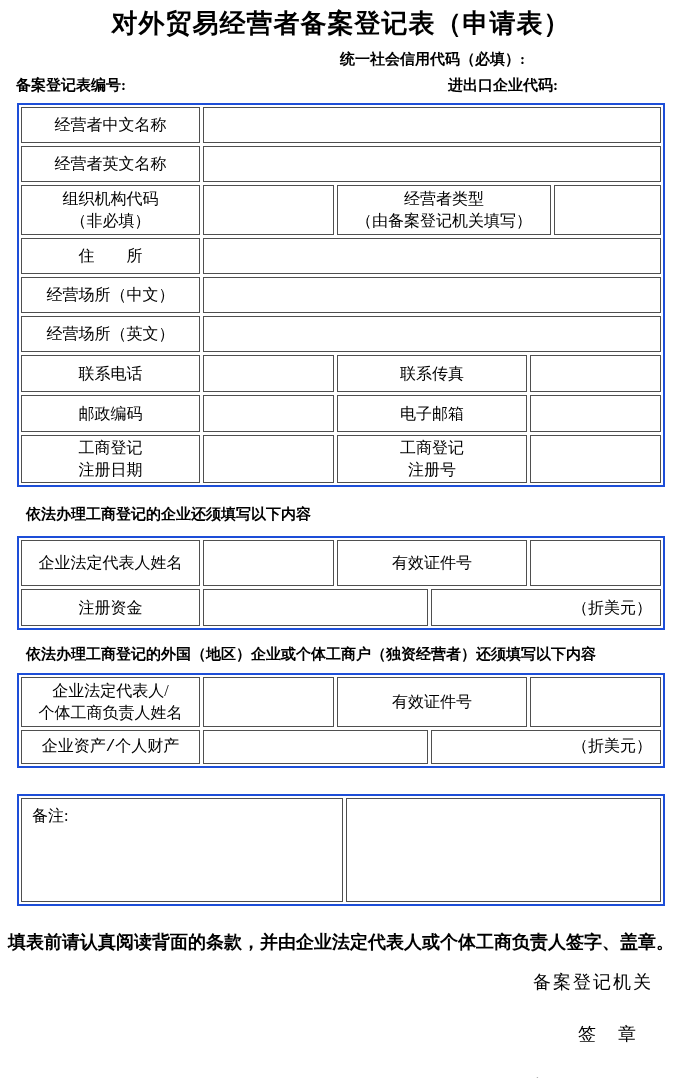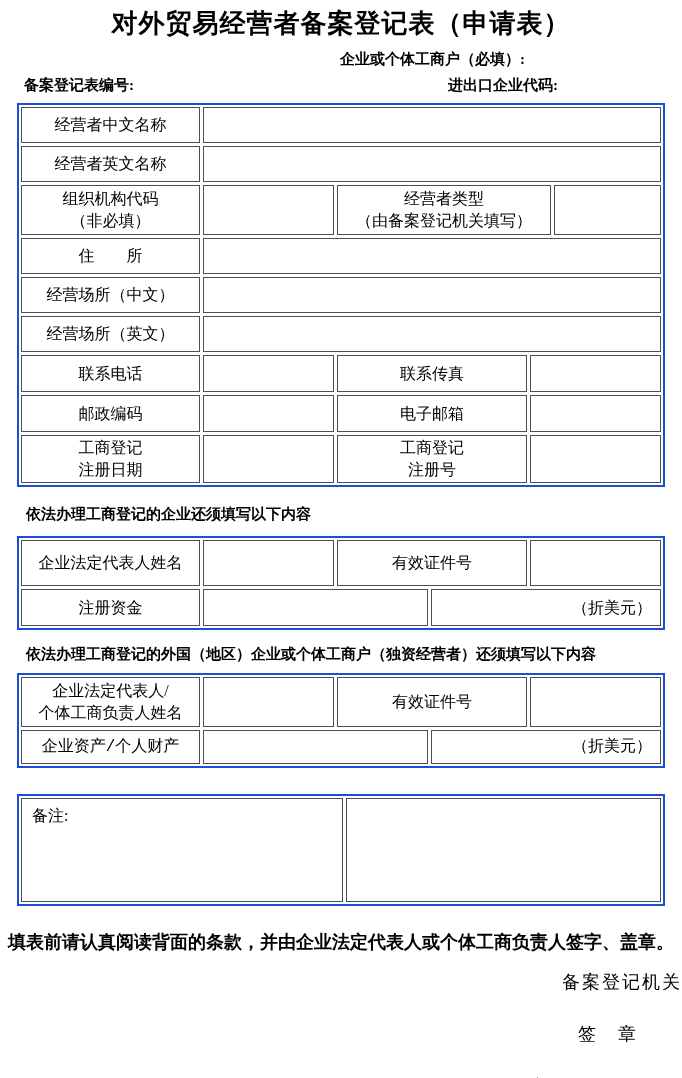--- a/index.html
+++ b/index.html
@@ -25,21 +25,21 @@
     font-size: 15px;
     font-weight: bold;
   }
   .ref-line {
     margin-top: 7px;
     display: flex;
     justify-content: space-between;
     font-size: 15px;
     font-weight: bold;
   }
-  .ref-line .left { padding-left: 24px; }
+  .ref-line .left { padding-left: 16px; }
   .ref-line .right { padding-right: 124px; }
 
   .tbl {
     margin-left: 17px;
     width: 648px;
     border: 2px solid #1d4ed8;
     padding: 2px;
     display: flex;
     flex-direction: column;
     gap: 3px;
@@ -95,32 +95,32 @@
     font-family: "Liberation Sans", "DejaVu Sans", sans-serif;
     font-size: 18px;
     font-weight: bold;
     line-height: 20px;
   }
   .sig-line {
     text-align: right;
     font-size: 18px;
     letter-spacing: 2px;
   }
-  .sig-authority { margin-top: 18px; }
+  .sig-authority { margin-top: 18px; padding-right: 29px; }
   .sig-seal { margin-top: 28px; padding-right: 44px; }
   .sig-date { margin-top: 28px; padding-right: 10px; }
 </style>
 </head>
 <body>
 
 <div class="page">
 
   <div class="title">对外贸易经营者备案登记表（申请表）</div>
 
-  <div class="credit-line">企业或个体工商户（必填）:</div>
+  <div class="credit-line">统一社会信用代码（必填）:</div>
 
   <div class="ref-line">
     <span class="left">备案登记表编号:</span>
     <span class="right">进出口企业代码:</span>
   </div>
 
   <div class="tbl" style="margin-top: 8px;">
 
     <div class="trow">
       <div class="cell lbl1 h36">经营者中文名称</div>

